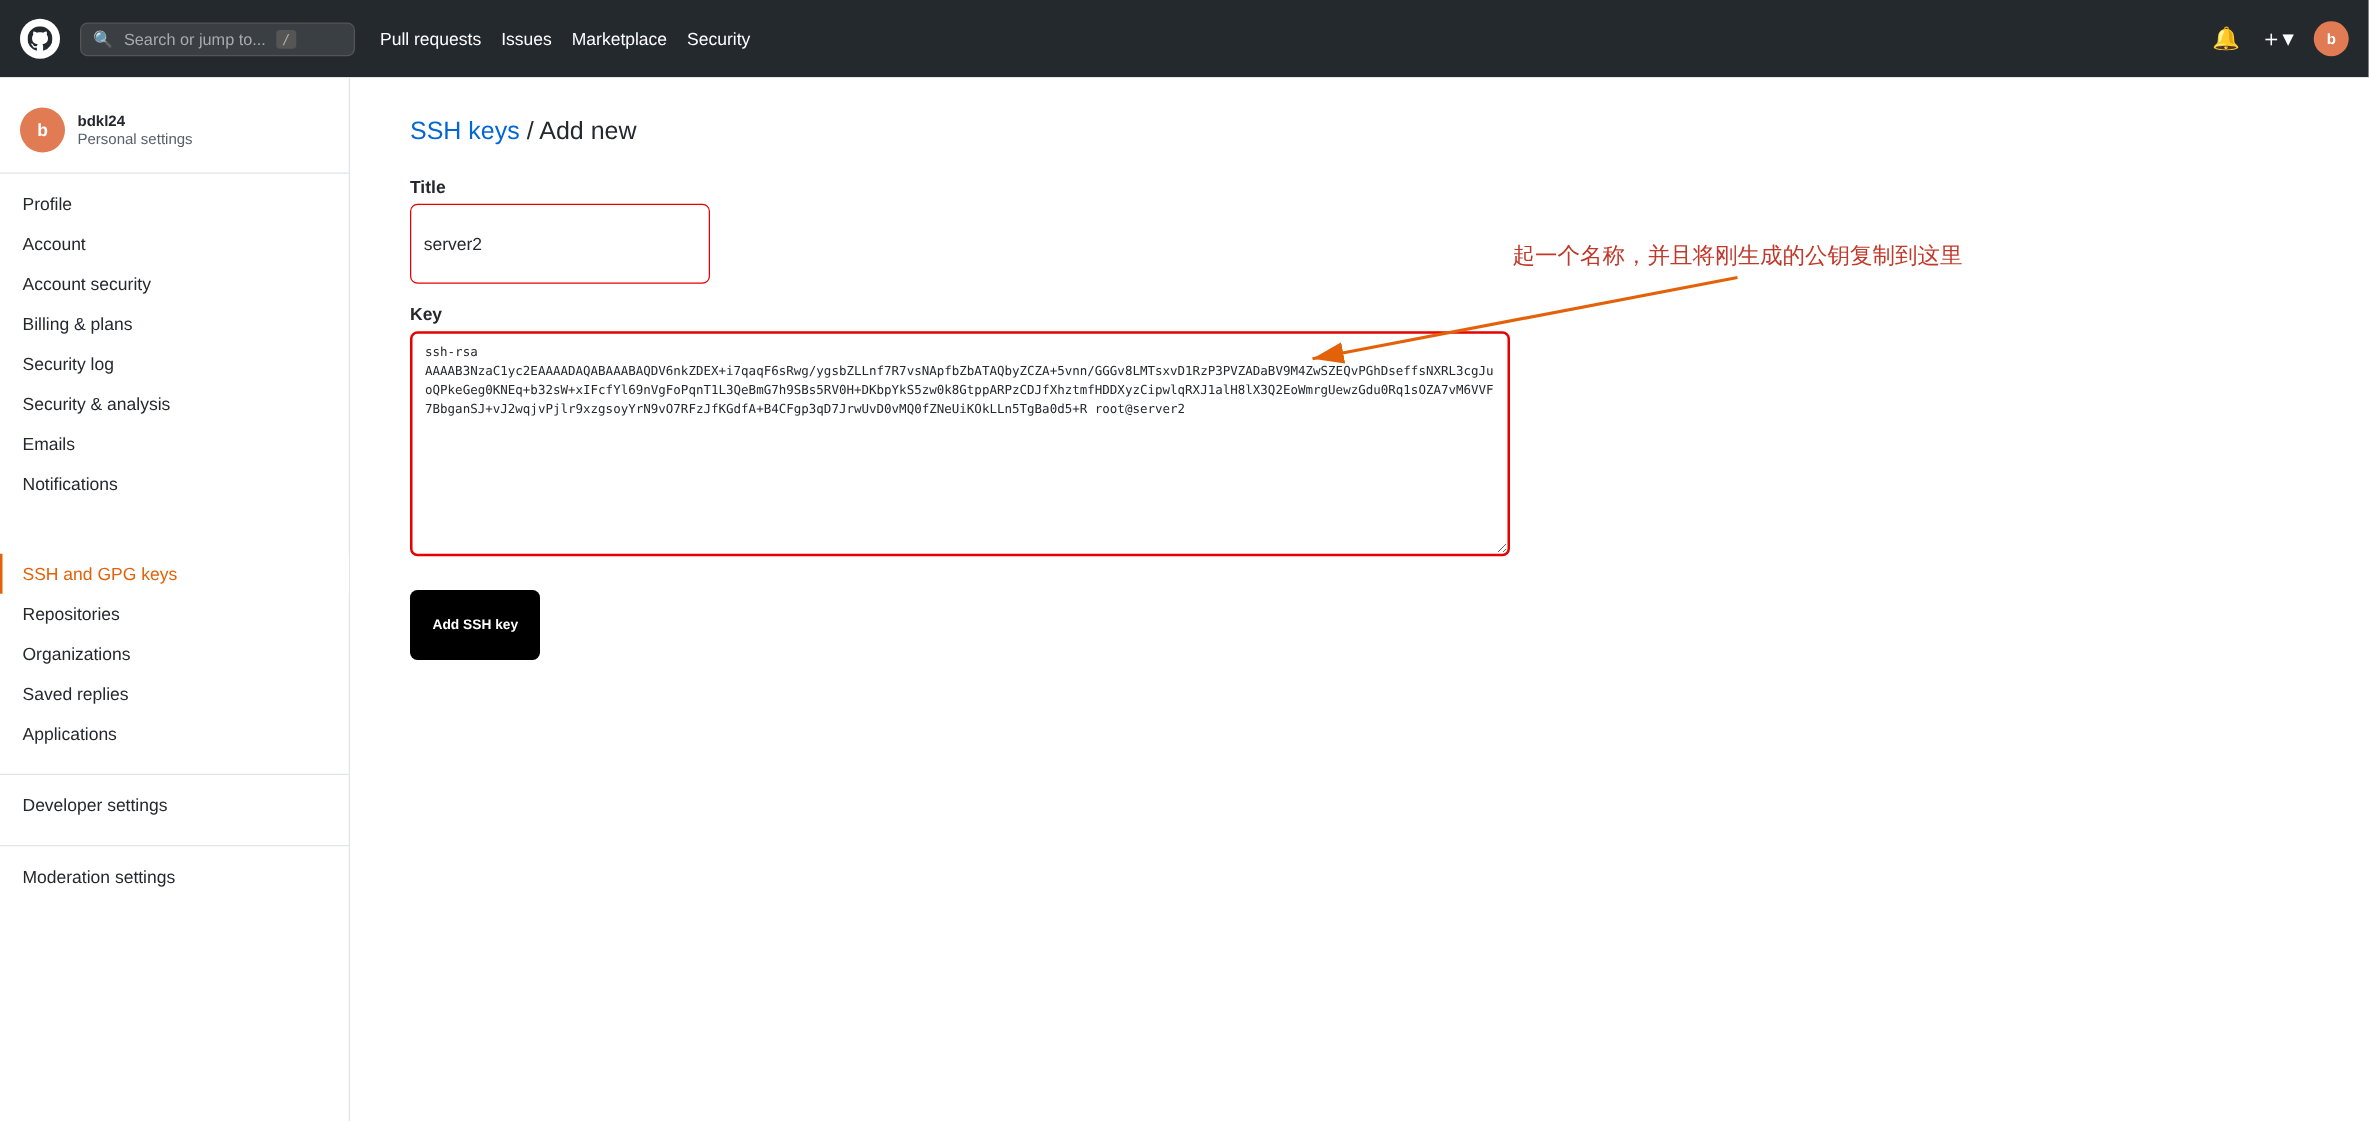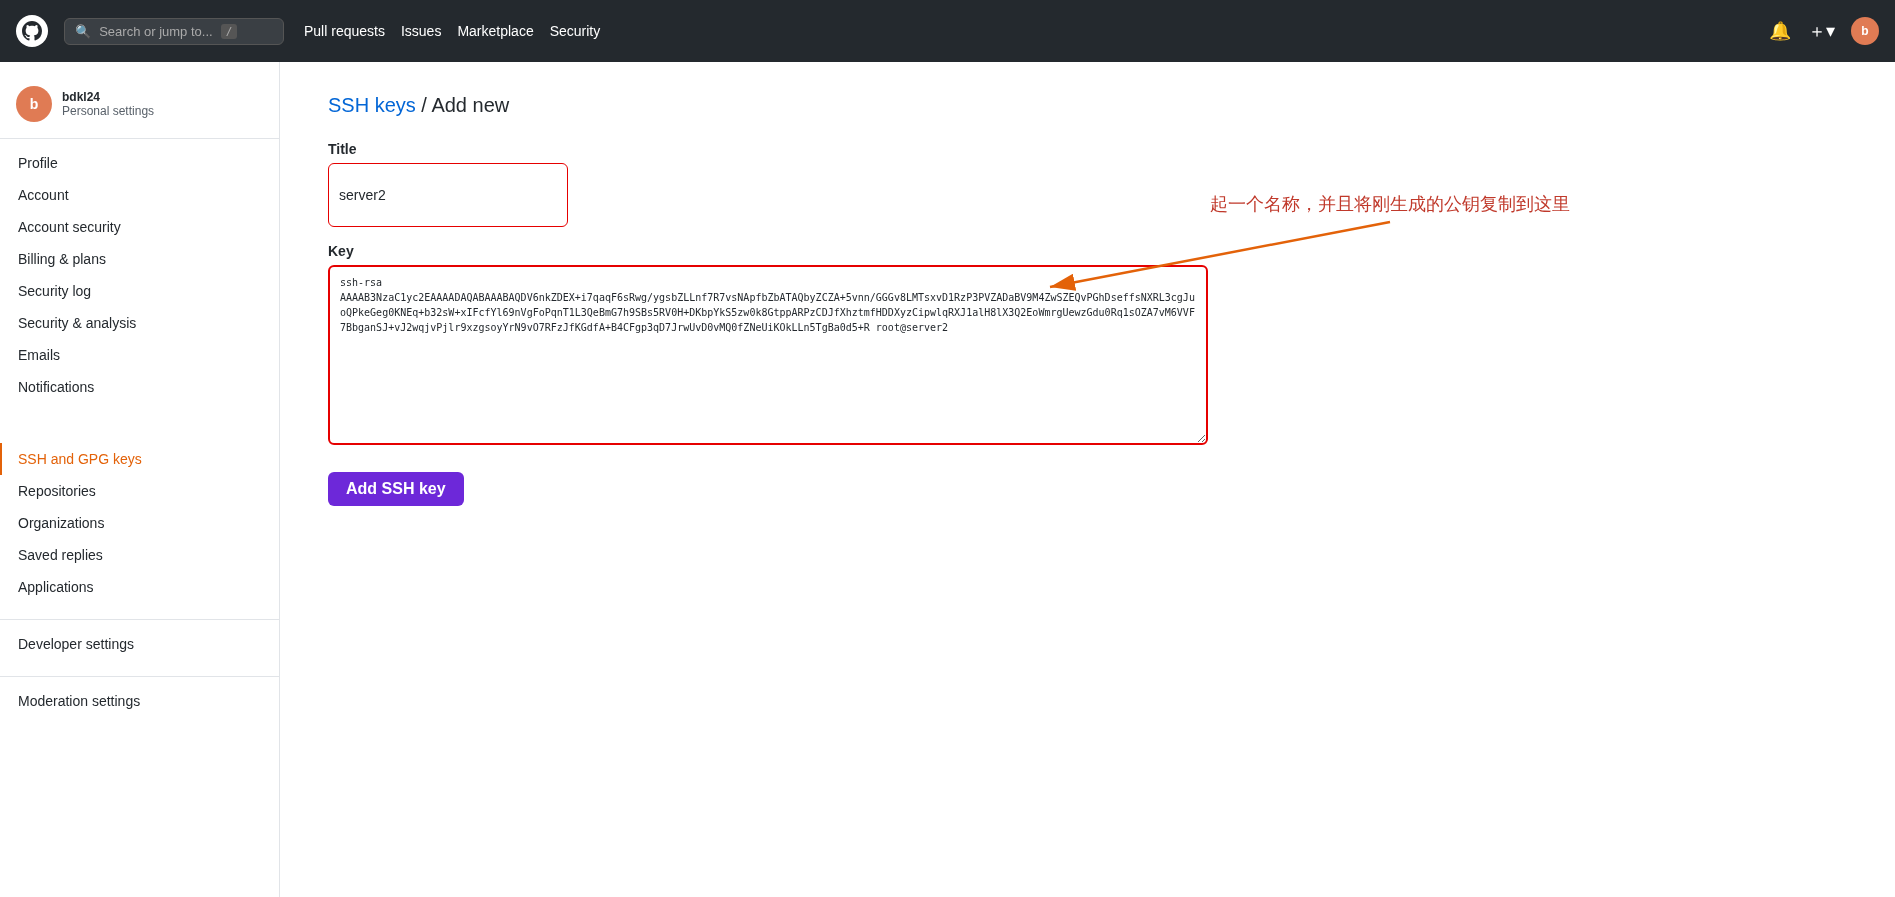--- a/index.html
+++ b/index.html
@@ -159,26 +159,26 @@
       border-radius: 6px;
       font-size: 10px;
       font-family: monospace;
       resize: vertical;
       outline: none;
       color: #24292e;
       line-height: 1.5;
     }
 
     .btn-green {
-      background: #6d28d9;
+      background: #000000;
       color: #fff;
       border: none;
       border-radius: 6px;
-      padding: 8px 18px;
-      font-size: 16px;
+      padding: 22px 18px;
+      font-size: 11px;
       font-weight: 600;
       cursor: pointer;
       margin-top: 8px;
     }
 
     
     .annotation-container {
       position: absolute;
       top: 130px;
       left: 590px;

